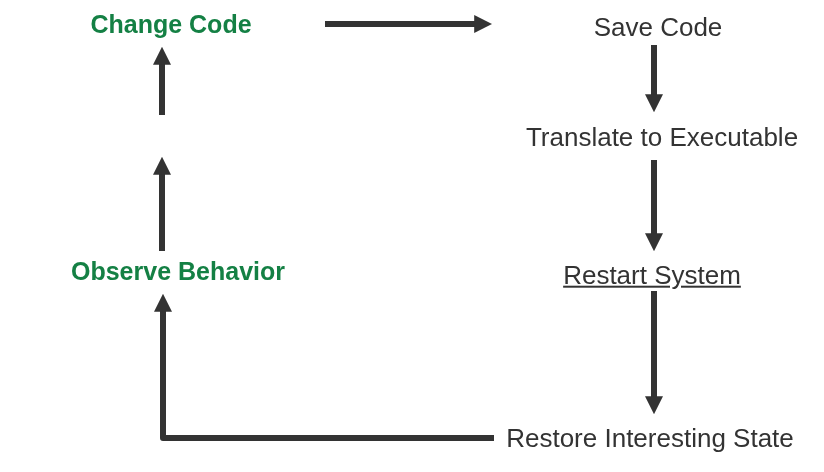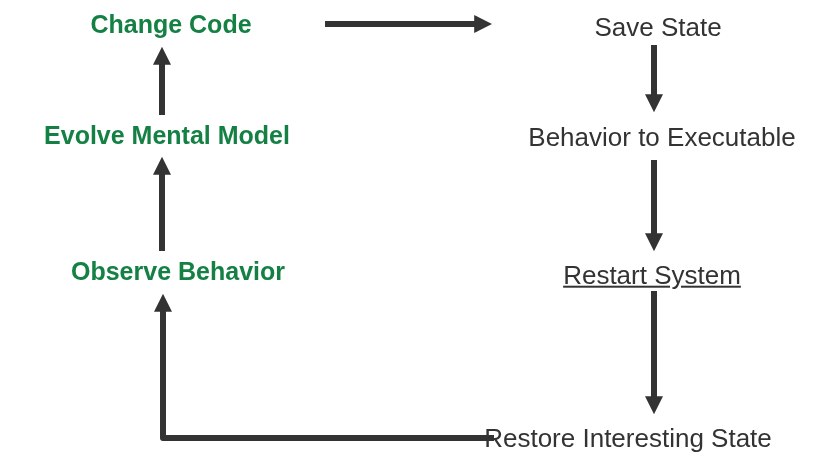--- a/index.html
+++ b/index.html
@@ -32,21 +32,21 @@
     font-weight: normal;
     font-size: 26px;
   }
   
   #node-change-code        { left: 155px; top: 25px; margin-left: 16px;  }
   #node-evolve-mental-model{ left: 167px; top: 136px; }
   #node-observe-behavior   { left: 178px; top: 272px; }
   #node-save-code          { left: 658px; top: 27px;  }
   #node-translate          { left: 662px; top: 137px; }
   #node-restart-system     { left: 652px; top: 275px; text-decoration: underline; }
-  #node-restore-state      { left: 628px; top: 438px; text-align: center; }
+  #node-restore-state      { left: 650px; top: 438px; text-align: center; }
 
   svg.arrows {
     position: absolute;
     left: 0;
     top: 0;
     width: 824px;
     height: 472px;
   }
   svg.arrows .shaft {
     stroke: var(--arrow, #333333);
@@ -78,25 +78,24 @@
 
     <polyline class="shaft" points="494,438 163,438 163,310" marker-end="url(#ah)"></polyline>
 
     <line class="shaft" x1="162" y1="251" x2="162" y2="173" marker-end="url(#ah)"></line>
 
     <line class="shaft" x1="162" y1="115" x2="162" y2="63" marker-end="url(#ah)"></line>
   </svg>
 
   <div class="node left" id="node-change-code">Change Code</div>
 
-  <div class="node left" id="node-evolve-mental-model">Evolve Mental Model</div>
 
   <div class="node left" id="node-observe-behavior">Observe Behavior</div>
 
-  <div class="node right" id="node-save-code">Save State</div>
+  <div class="node right" id="node-save-code">Save Code</div>
 
-  <div class="node right" id="node-translate">Behavior to Executable</div>
+  <div class="node right" id="node-translate">Translate to Executable</div>
 
   <div class="node right" id="node-restart-system">Restart System</div>
 
   <div class="node right" id="node-restore-state">Restore Interesting State</div>
 
 </div>
 
 </body></html>

